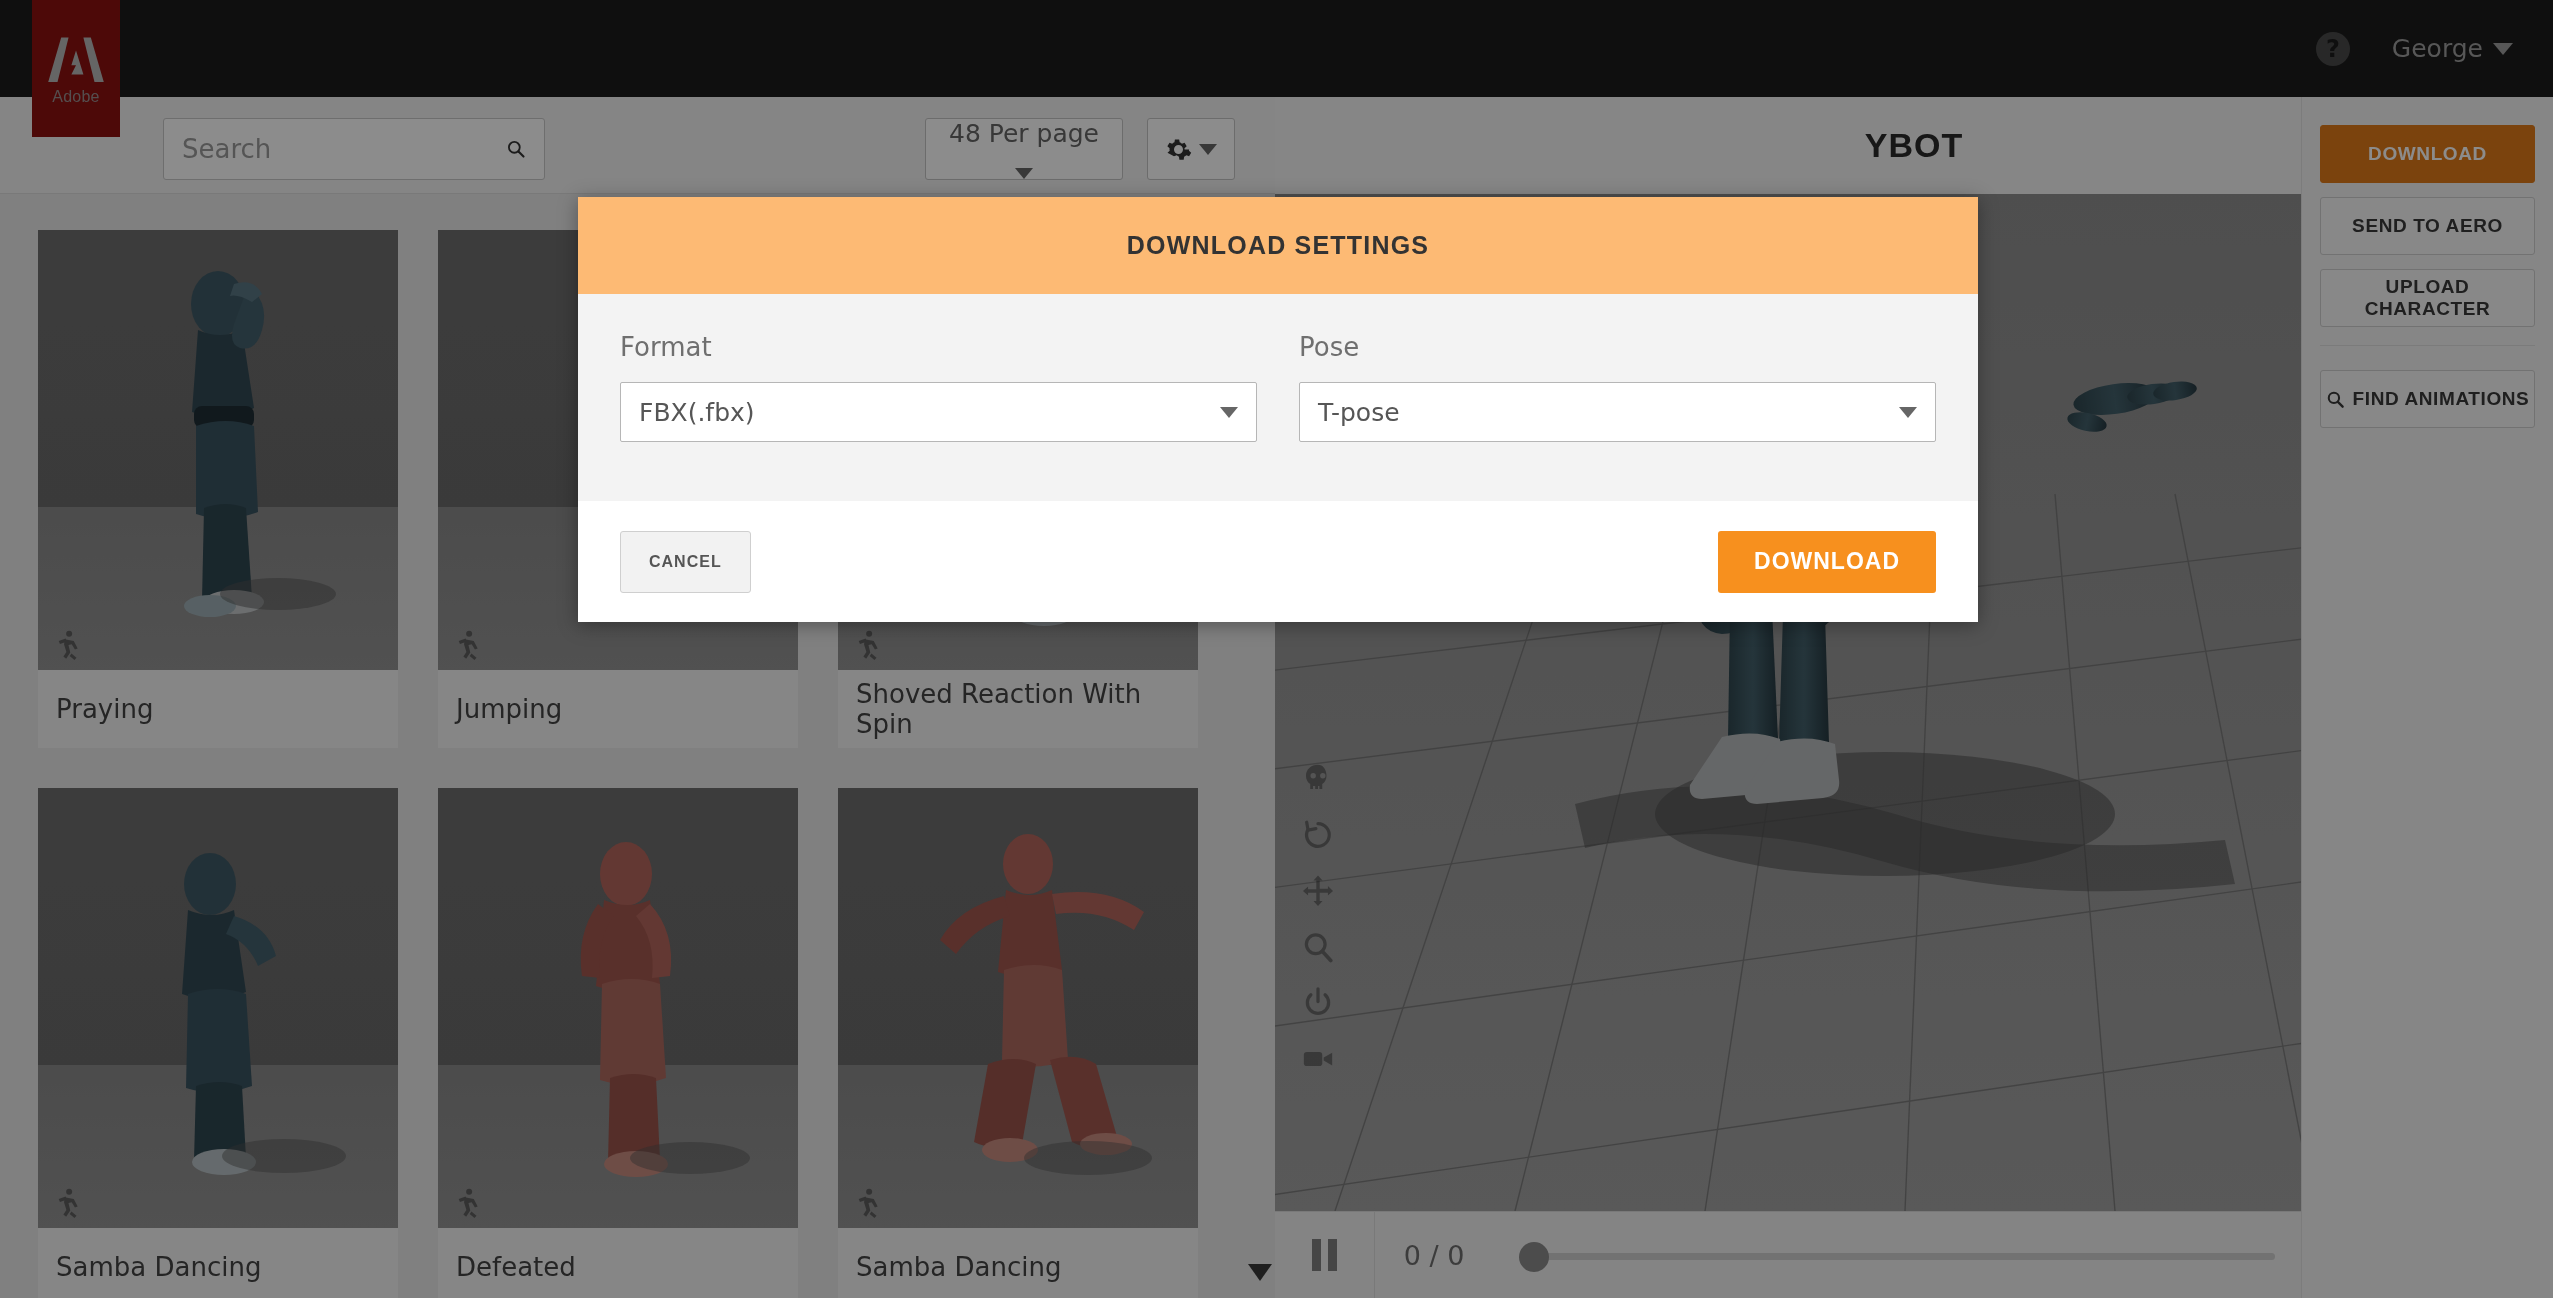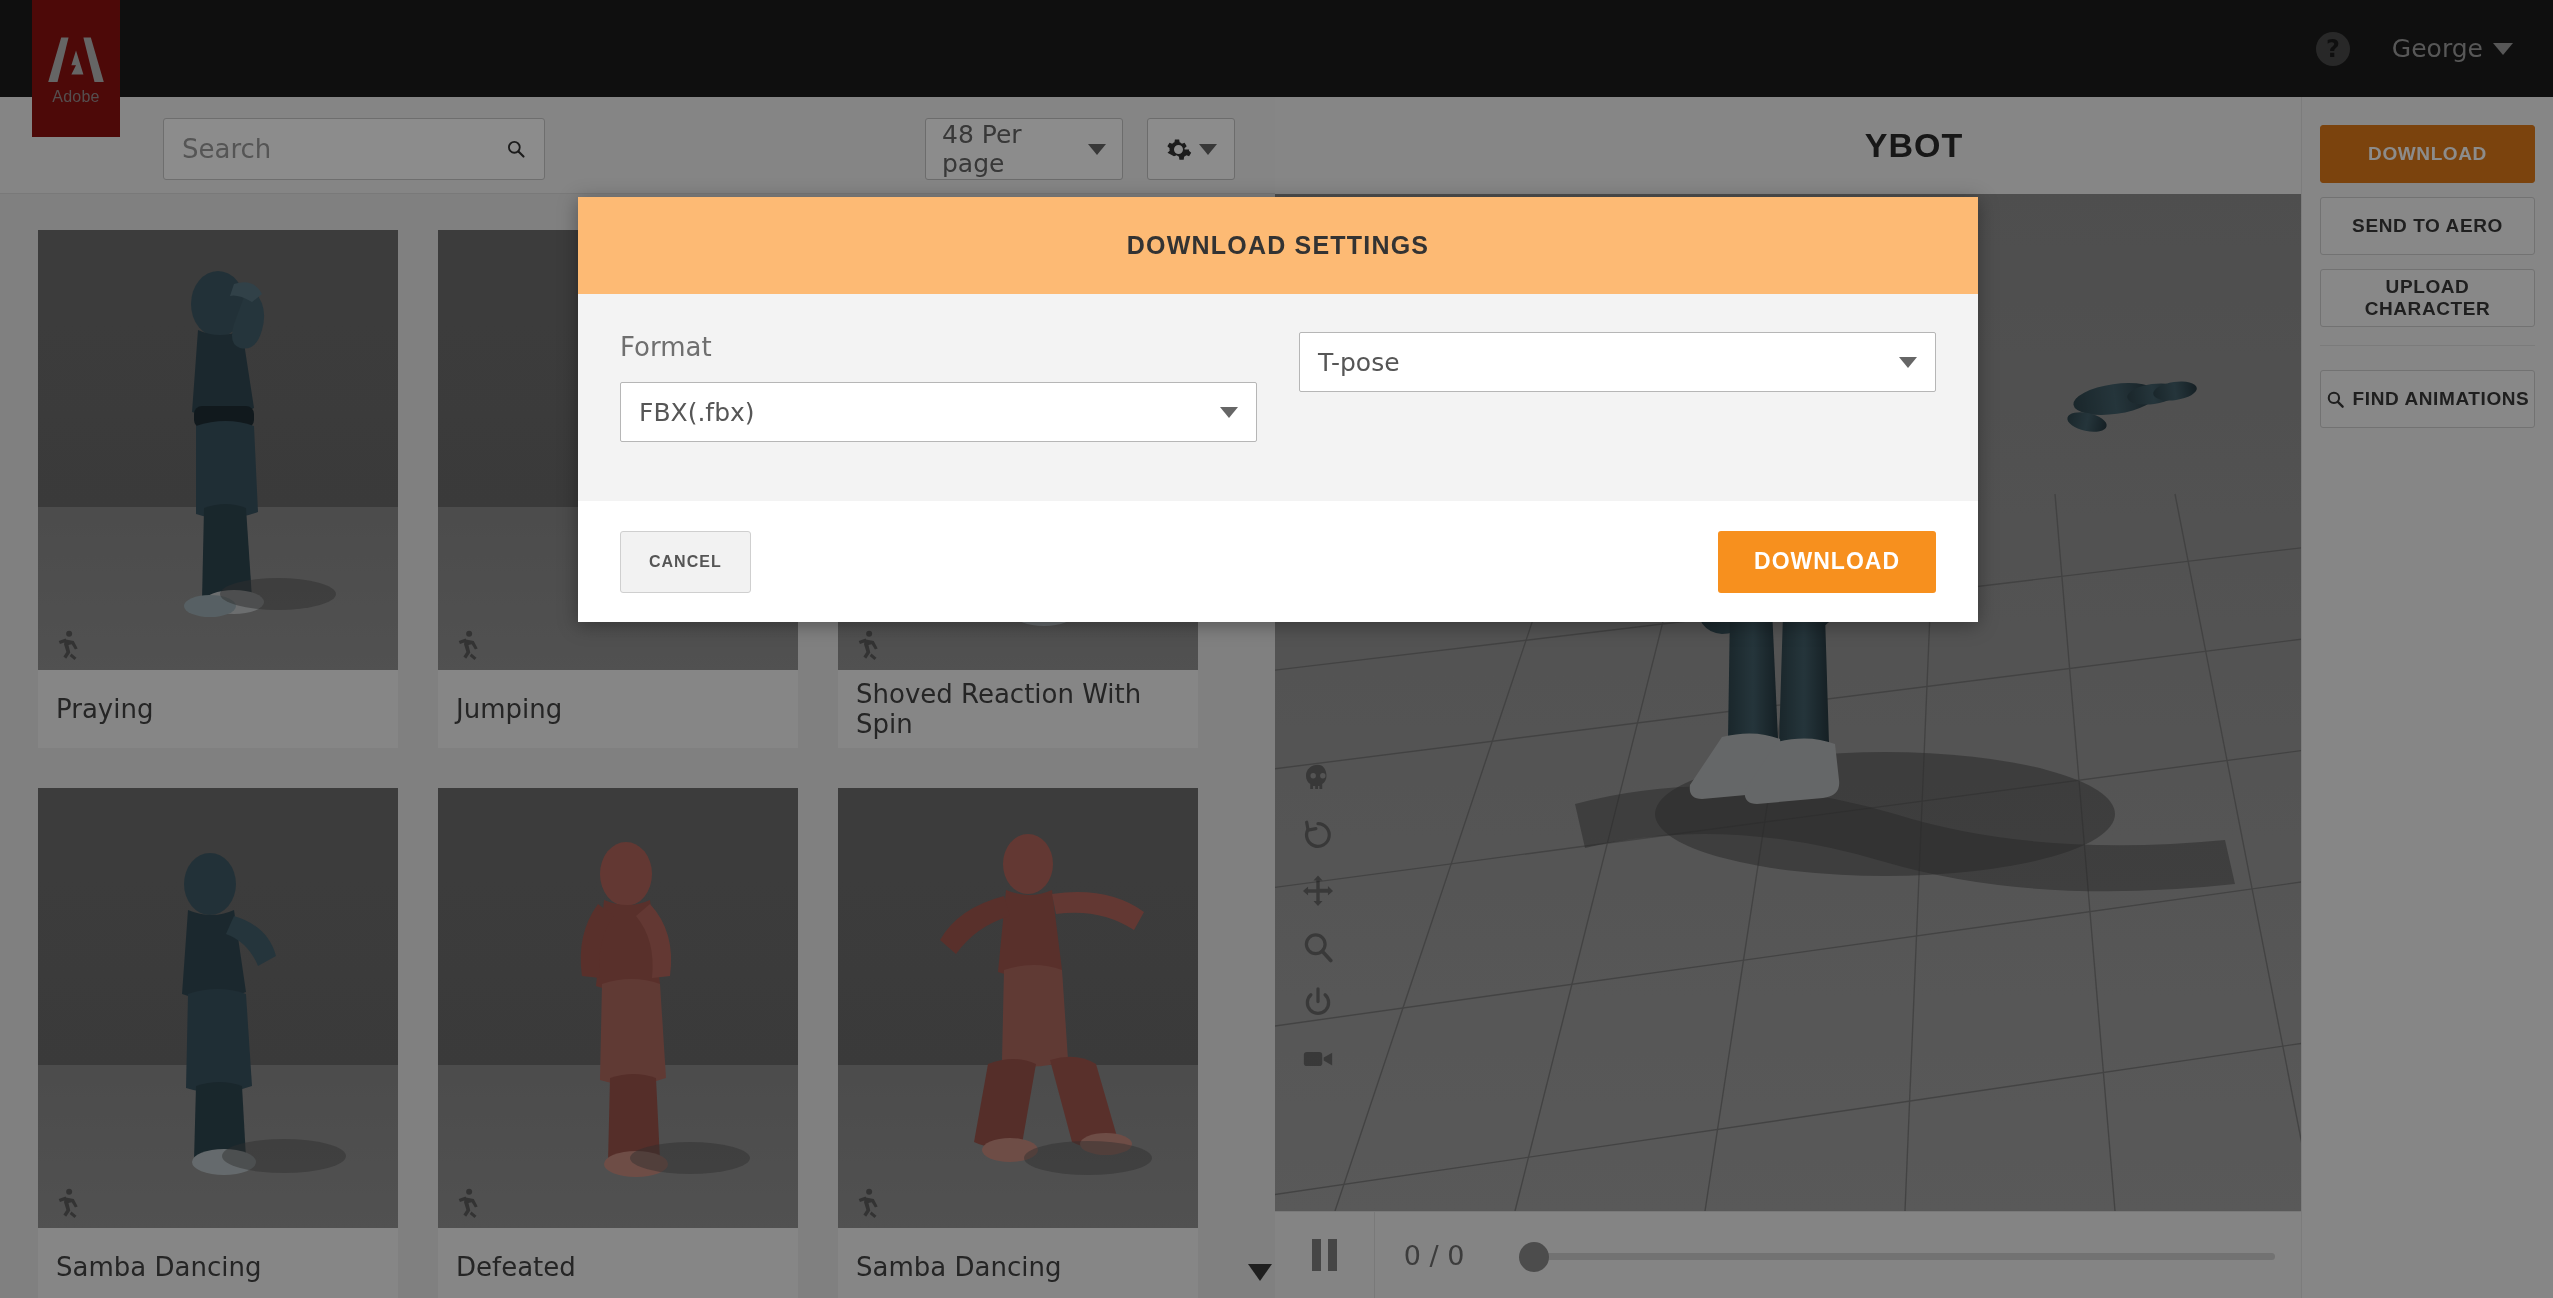--- a/index.html
+++ b/index.html
@@ -74,21 +74,21 @@
     flex: 1; border: none; outline: none; background: transparent;
     font-size: 26px; color: #555; font-family: "DejaVu Sans", sans-serif;
   }
   .search-input::placeholder { color: #9b9b9b; }
   .search-icon { width: 28px; height: 28px; display:block; }
 
   .perpage-select {
     position: absolute; left: 925px; top: 118px; width: 198px; height: 62px;
     background: #fff; border: 1px solid #c5c5c5; border-radius: 3px;
     display: flex; align-items: center; justify-content: space-between;
-    padding: 0 16px; cursor: pointer; z-index: 6;
+    padding: 0 16px; cursor: pointer; z-index: 6; flex-direction: column;
   }
   .perpage-label { font-size: 25px; color: #666; font-family: "DejaVu Sans", sans-serif; }
   .sel-caret { width:0; height:0; border-left: 9px solid transparent; border-right: 9px solid transparent; border-top: 11px solid #666; }
   .gear-btn {
     position: absolute; left: 1147px; top: 118px; width: 88px; height: 62px;
     background: #fff; border: 1px solid #c5c5c5; border-radius: 3px;
     display: flex; align-items: center; justify-content: center; gap: 7px;
     cursor: pointer; z-index: 6;
   }
   .gear-icon { width: 27px; height: 27px; display:block; }
@@ -551,20 +551,21 @@
     </div>
     <div class="modal-body">
       <div class="field">
         <div class="field-label">Format</div>
         <div class="field-select">
           <span class="field-value">FBX(.fbx)</span>
           <span class="sel-caret"></span>
         </div>
       </div>
       <div class="field">
+        <div class="field-label">Pose</div>
         <div class="field-select">
           <span class="field-value">T-pose</span>
           <span class="sel-caret"></span>
         </div>
       </div>
     </div>
     <div class="modal-footer">
       <button class="btn-cancel">CANCEL</button>
       <button class="btn-download">DOWNLOAD</button>
     </div>

